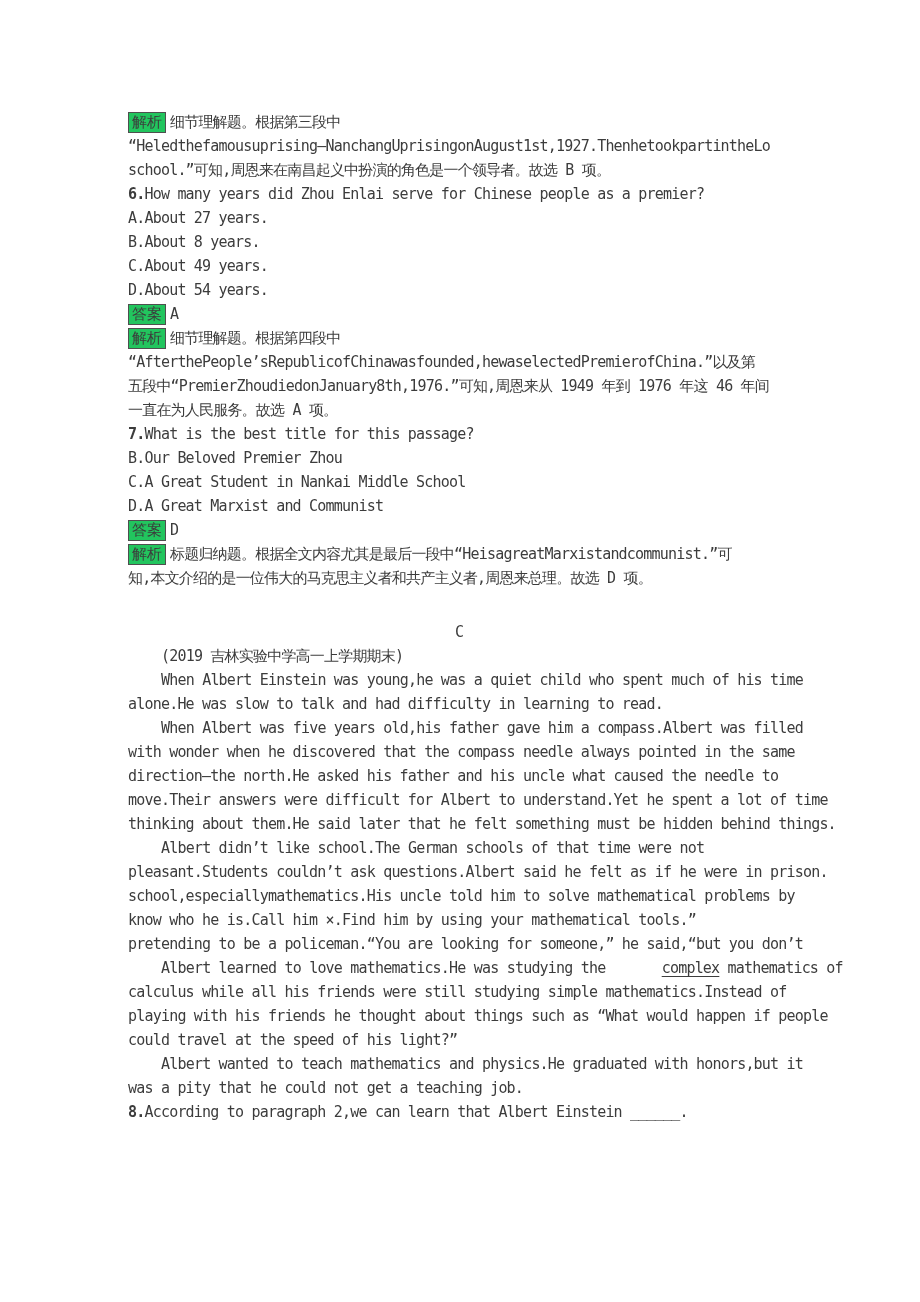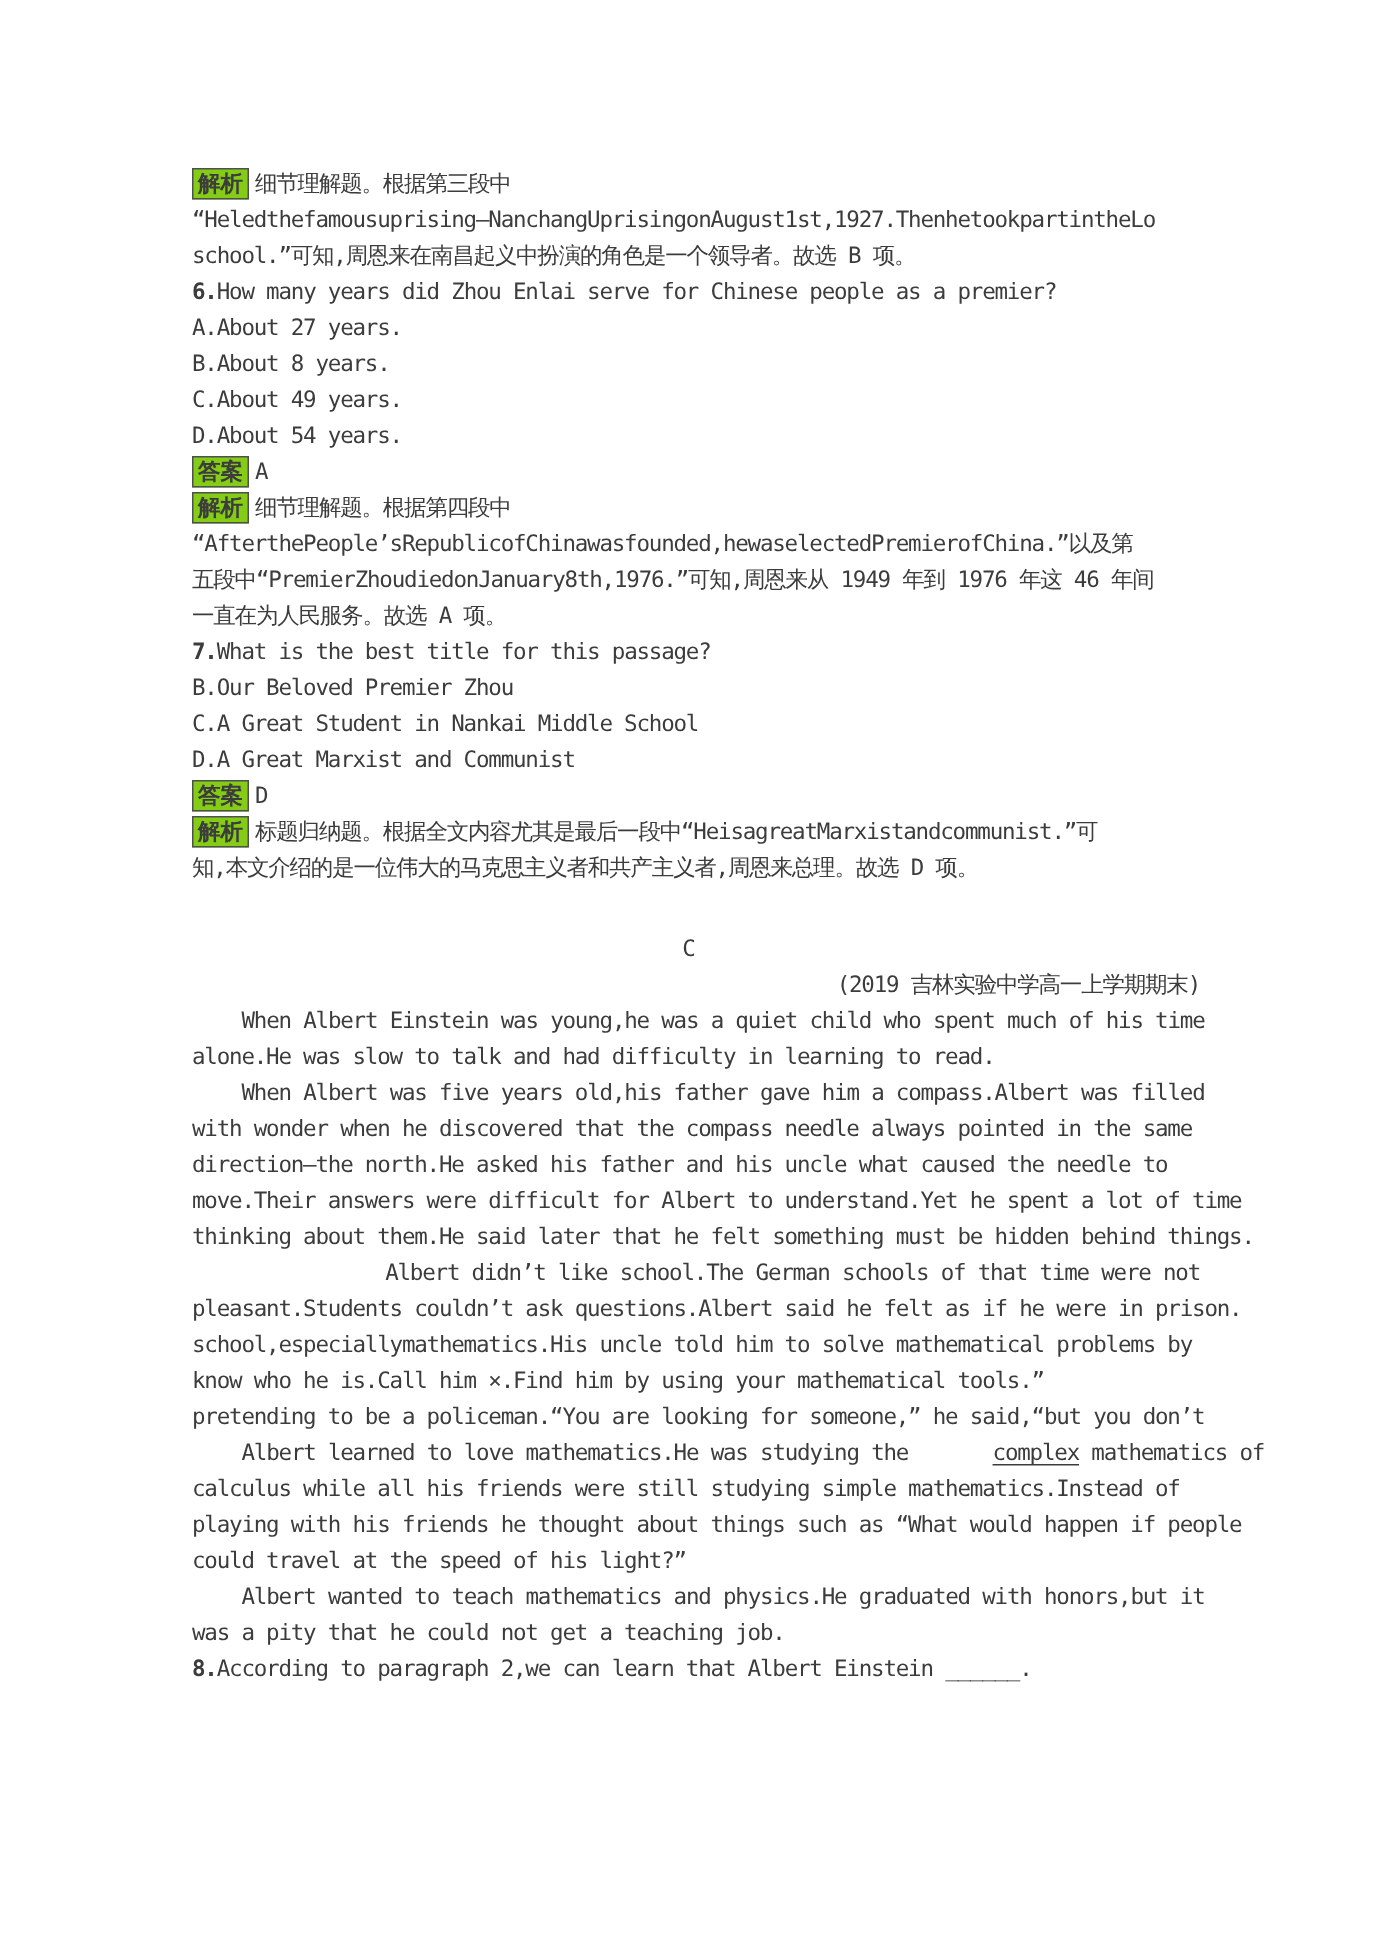--- a/index.html
+++ b/index.html
@@ -19,32 +19,31 @@
     padding: 110px 120px 0 128px;
     width: 920px;
   }
   .line {
     font-size: 15px;
     line-height: 24px;
     height: 24px;
     letter-spacing: -0.8px;
     white-space: nowrap;
   }
-  .line.indent { padding-left: 33px; text-align: right; }
+  .line.indent { padding-left: 33px; }
   .line.center { text-align: center; padding-right: 10px; }
   .line.gap { margin-top: 30px; }
   .seg-badge {
     display: inline-block;
     border: 1px solid #4f4f4f;
-    background: #84cc16;
+    background: #22c55e;
     padding: 0 3px;
     margin-right: 4px;
     line-height: 19px;
     letter-spacing: 0;
-    font-weight: bold;
   }
   .seg-bold { font-weight: bold; }
   .seg-underline { text-decoration: underline; text-underline-offset: 3px; margin-left: 48px; }
 </style>
 </head>
 <body>
 
 <div class="doc">
   <div id="doc-body">
       <div class="line"><span class="seg-badge">解析</span><span class="seg-text">细节理解题。根据第三段中</span></div>

